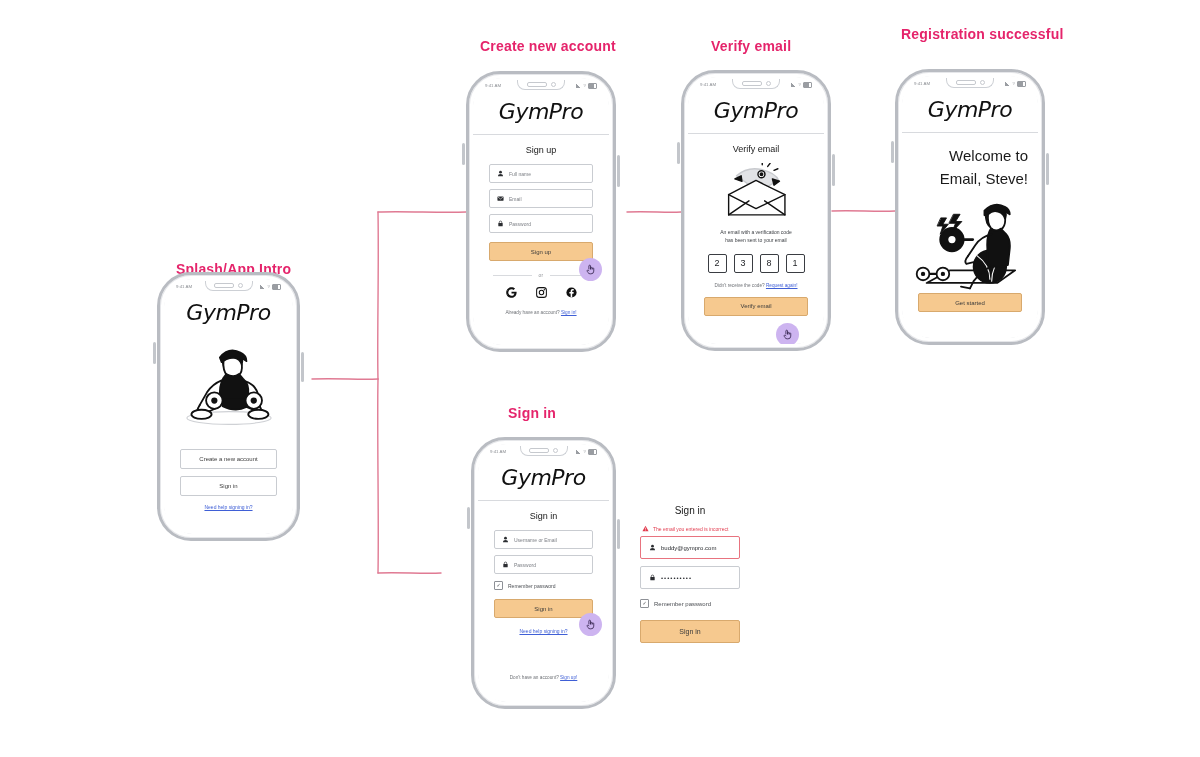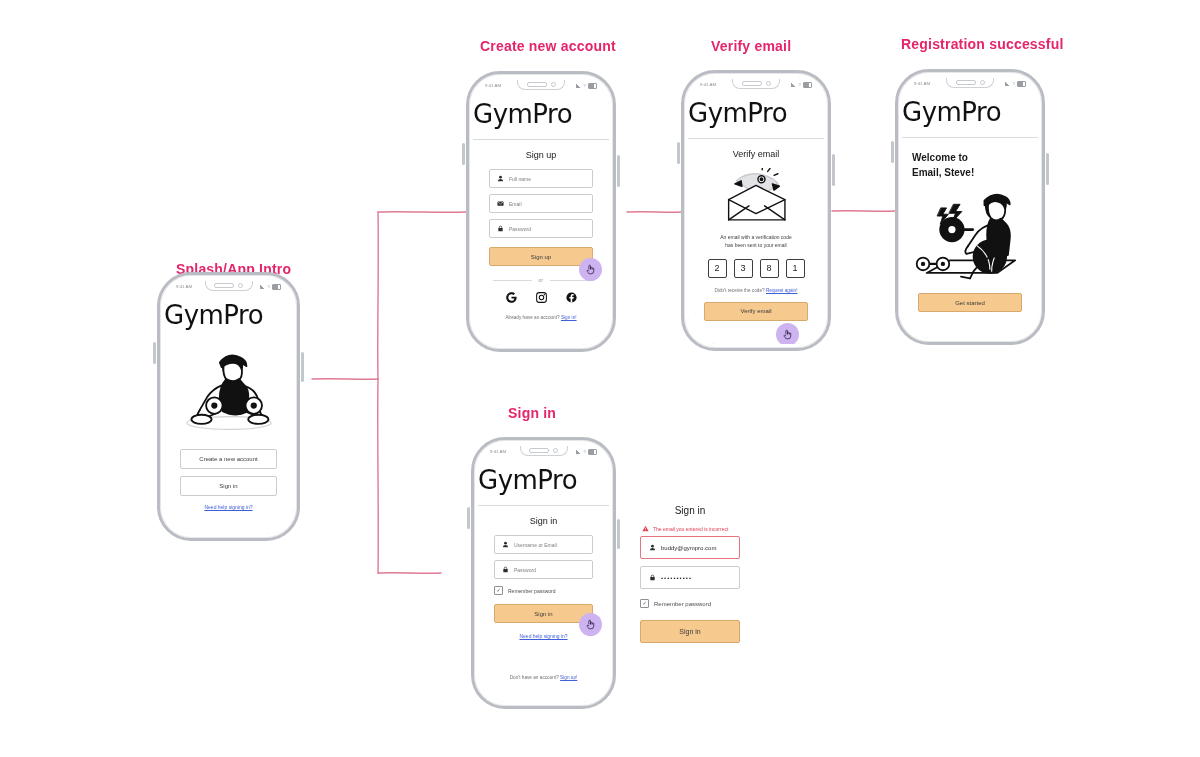--- a/index.html
+++ b/index.html
@@ -43,22 +43,22 @@
     justify-content:center;gap:4px;background:#fff;
   }
   .speaker{width:18px;height:3px;border:1px solid #c6c9ce;border-radius:2px;}
   .cam{width:3px;height:3px;border:1px solid #c6c9ce;border-radius:50%;}
   .sb-right{display:flex;align-items:center;gap:2px;}
   .sig{width:5px;height:4px;background:linear-gradient(to top right,#9a9da2 50%,transparent 50%);}
   .wifi{font-size:5px;color:#9a9da2;line-height:1;}
   .bat{width:7px;height:4px;border:.6px solid #9a9da2;border-radius:1px;background:linear-gradient(to right,#9a9da2 70%,transparent 70%);}
 
   .brand{
-    text-align:left;font-size:26px;font-weight:400;letter-spacing:-.5px;
-    padding:8px 0 10px 0;color:#111;font-family:"DejaVu Sans",sans-serif;
+    text-align:center;font-size:22px;font-weight:400;letter-spacing:-.5px;
+    padding:8px 0 10px 0;color:#111;font-family:"DejaVu Sans",sans-serif;font-style:italic;
   }
   .divider{height:1px;background:#d8dade;margin:0 0 0 0;}
 
   .screen-title{text-align:center;font-size:9px;font-weight:400;margin:10px 0 9px;color:#1a1a1a;}
 
   .field{
     margin:0 16px 6px;height:17px;border:1px solid #c9ccd1;border-radius:2px;
     display:flex;align-items:center;gap:5px;padding:0 7px;font-size:5px;color:#7b7e84;background:#fff;
   }
   .field.err{border:1px solid #e8737f;background:#fff;}
@@ -82,21 +82,21 @@
   .center-link{text-align:center;font-size:5px;margin-top:8px;}
   .center-link a{color:#3f5fd6;text-decoration:underline;}
 
   .check-row{display:flex;align-items:center;gap:5px;margin:7px 16px 0;font-size:5px;color:#4b4e53;}
   .cbox{width:7px;height:7px;border:1px solid #8d9096;border-radius:1px;display:flex;align-items:center;justify-content:center;color:#4b4e53;font-size:5px;line-height:1;}
 
   .verify-copy{text-align:center;font-size:5px;color:#3b3e43;line-height:1.55;margin:6px 14px 0;}
   .code-row{display:flex;justify-content:center;gap:7px;margin-top:9px;}
   .code-box{width:17px;height:17px;border:1px solid #3a3d42;border-radius:2px;display:flex;align-items:center;justify-content:center;font-size:9px;color:#1d1f23;}
 
-  .welcome{text-align:left;font-size:10px;line-height:1.5;color:#1a1a1a;margin:12px 10px 0;font-weight:bold;}
+  .welcome{text-align:right;font-size:15px;line-height:1.5;color:#1a1a1a;margin:12px 10px 0;}
 
   .cursor{
     position:absolute;width:23px;height:23px;border-radius:50%;background:#cdb4f0;
     display:flex;align-items:center;justify-content:center;
   }
   .cursor svg{width:13px;height:13px;}
 
   
   .errcard{position:absolute;}
   .errcard .screen-title{font-size:10px;margin:0 0 9px;}
@@ -121,21 +121,21 @@
       <path d="M378 379 C 377 430, 379 520, 378 573"></path>
       <path d="M378 573 C 400 572, 422 574, 441 573"></path>
       <path d="M627 212 C 650 211, 665 213, 681 212"></path>
       <path d="M832 211 C 855 210, 875 212, 895 211"></path>
     </g>
   </svg>
 
   <div class="flow-label" style="left:176px;top:241px;margin-top:20px;">Splash/App Intro</div>
   <div class="flow-label" style="left:480px;top:38px;">Create new account</div>
   <div class="flow-label" style="left:711px;top:38px;">Verify email</div>
-  <div class="flow-label" style="left:901px;top:36px;">Registration successful</div>
+  <div class="flow-label" style="left:901px;top:26px;">Registration successful</div>
   <div class="flow-label" style="left:508px;top:405px;">Sign in</div>
 
   <div class="phone" style="left:157px;top:272px;width:143px;height:269px;">
     <div class="phone-body"></div>
     <div class="btn-vol" style="top:70px;height:22px;"></div>
     <div class="btn-pow" style="top:80px;height:30px;"></div>
     <div class="screen">
       <div class="statusbar">
         <span>9:41 AM</span>
         <div class="notch">

